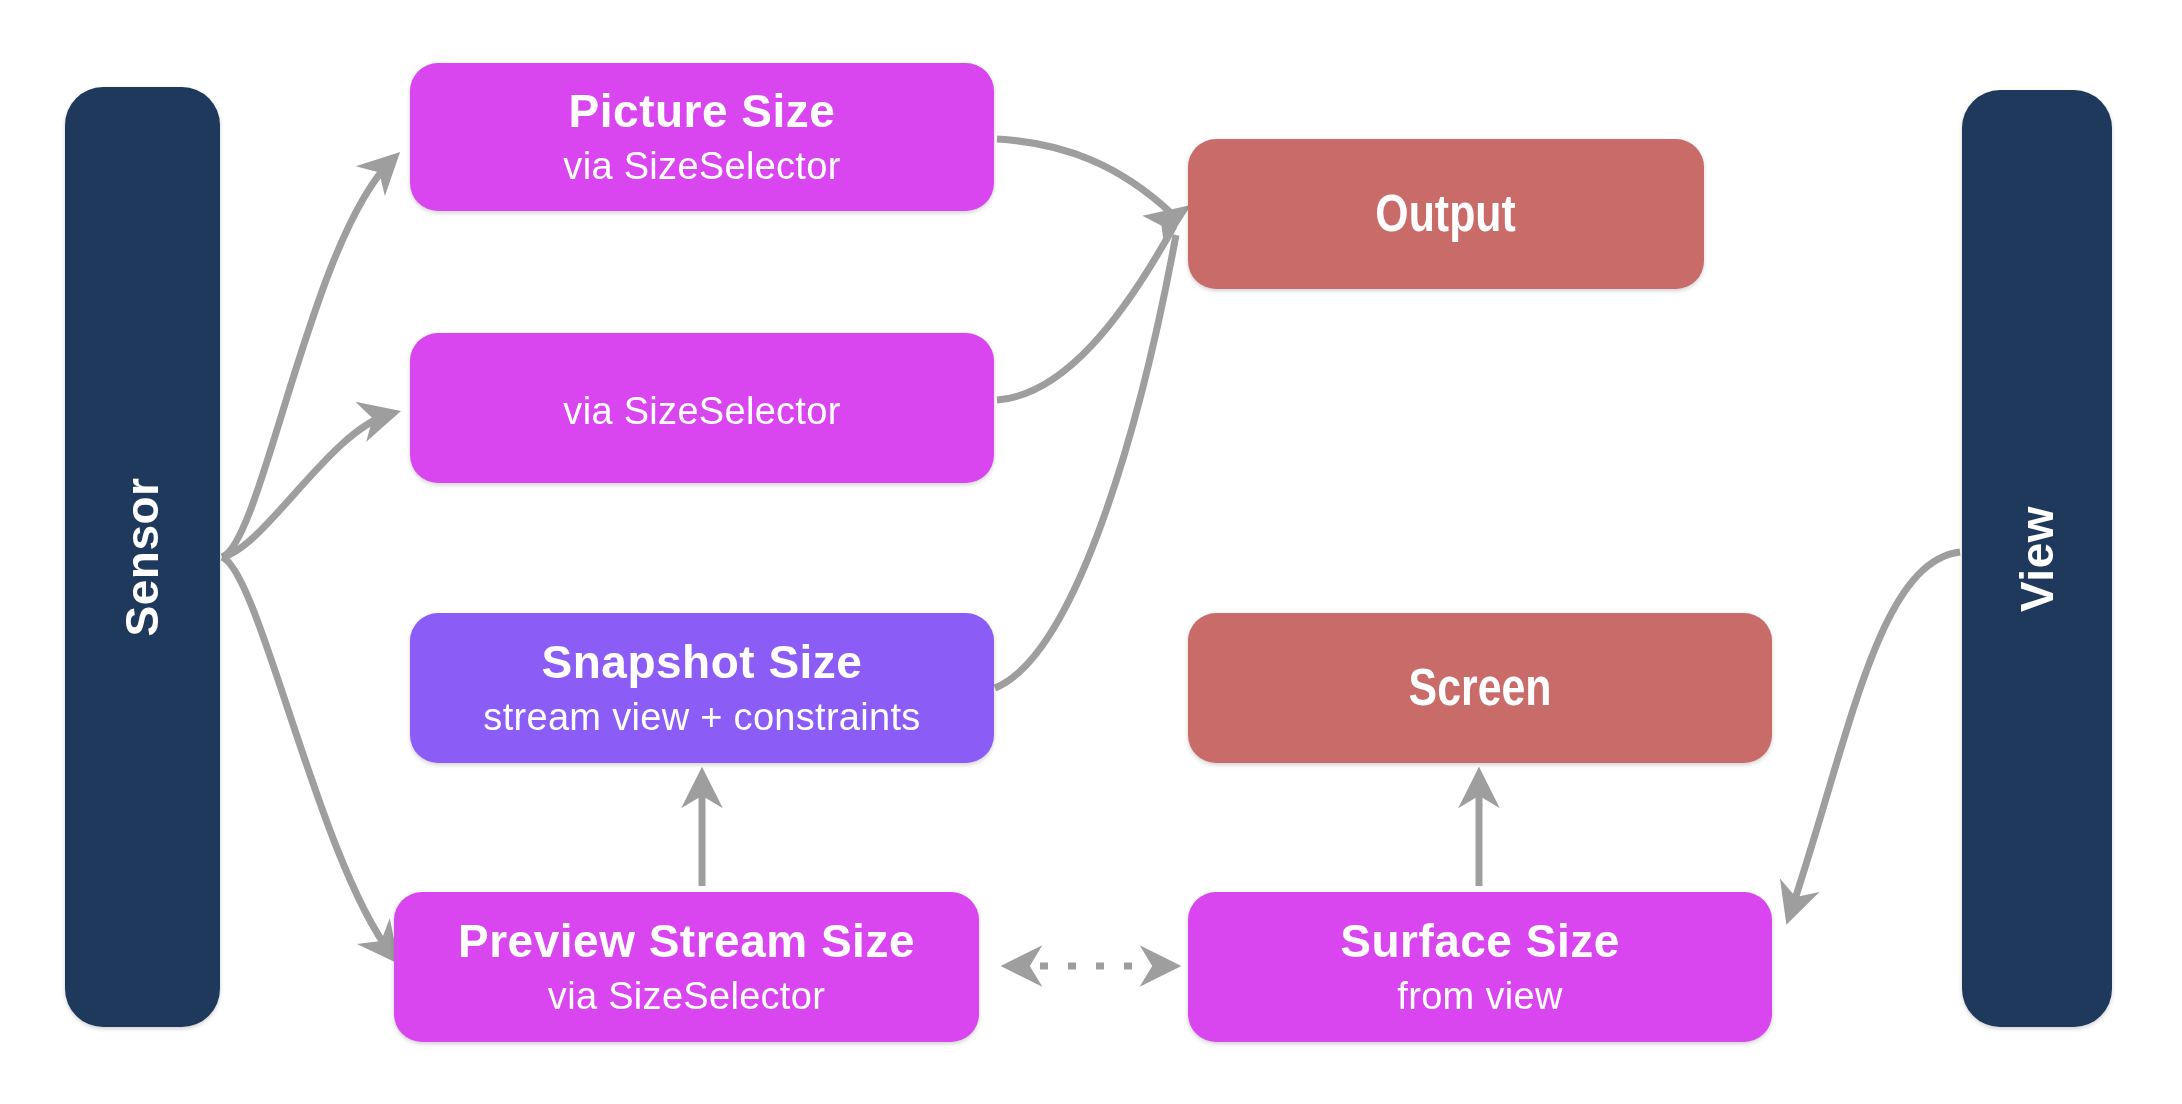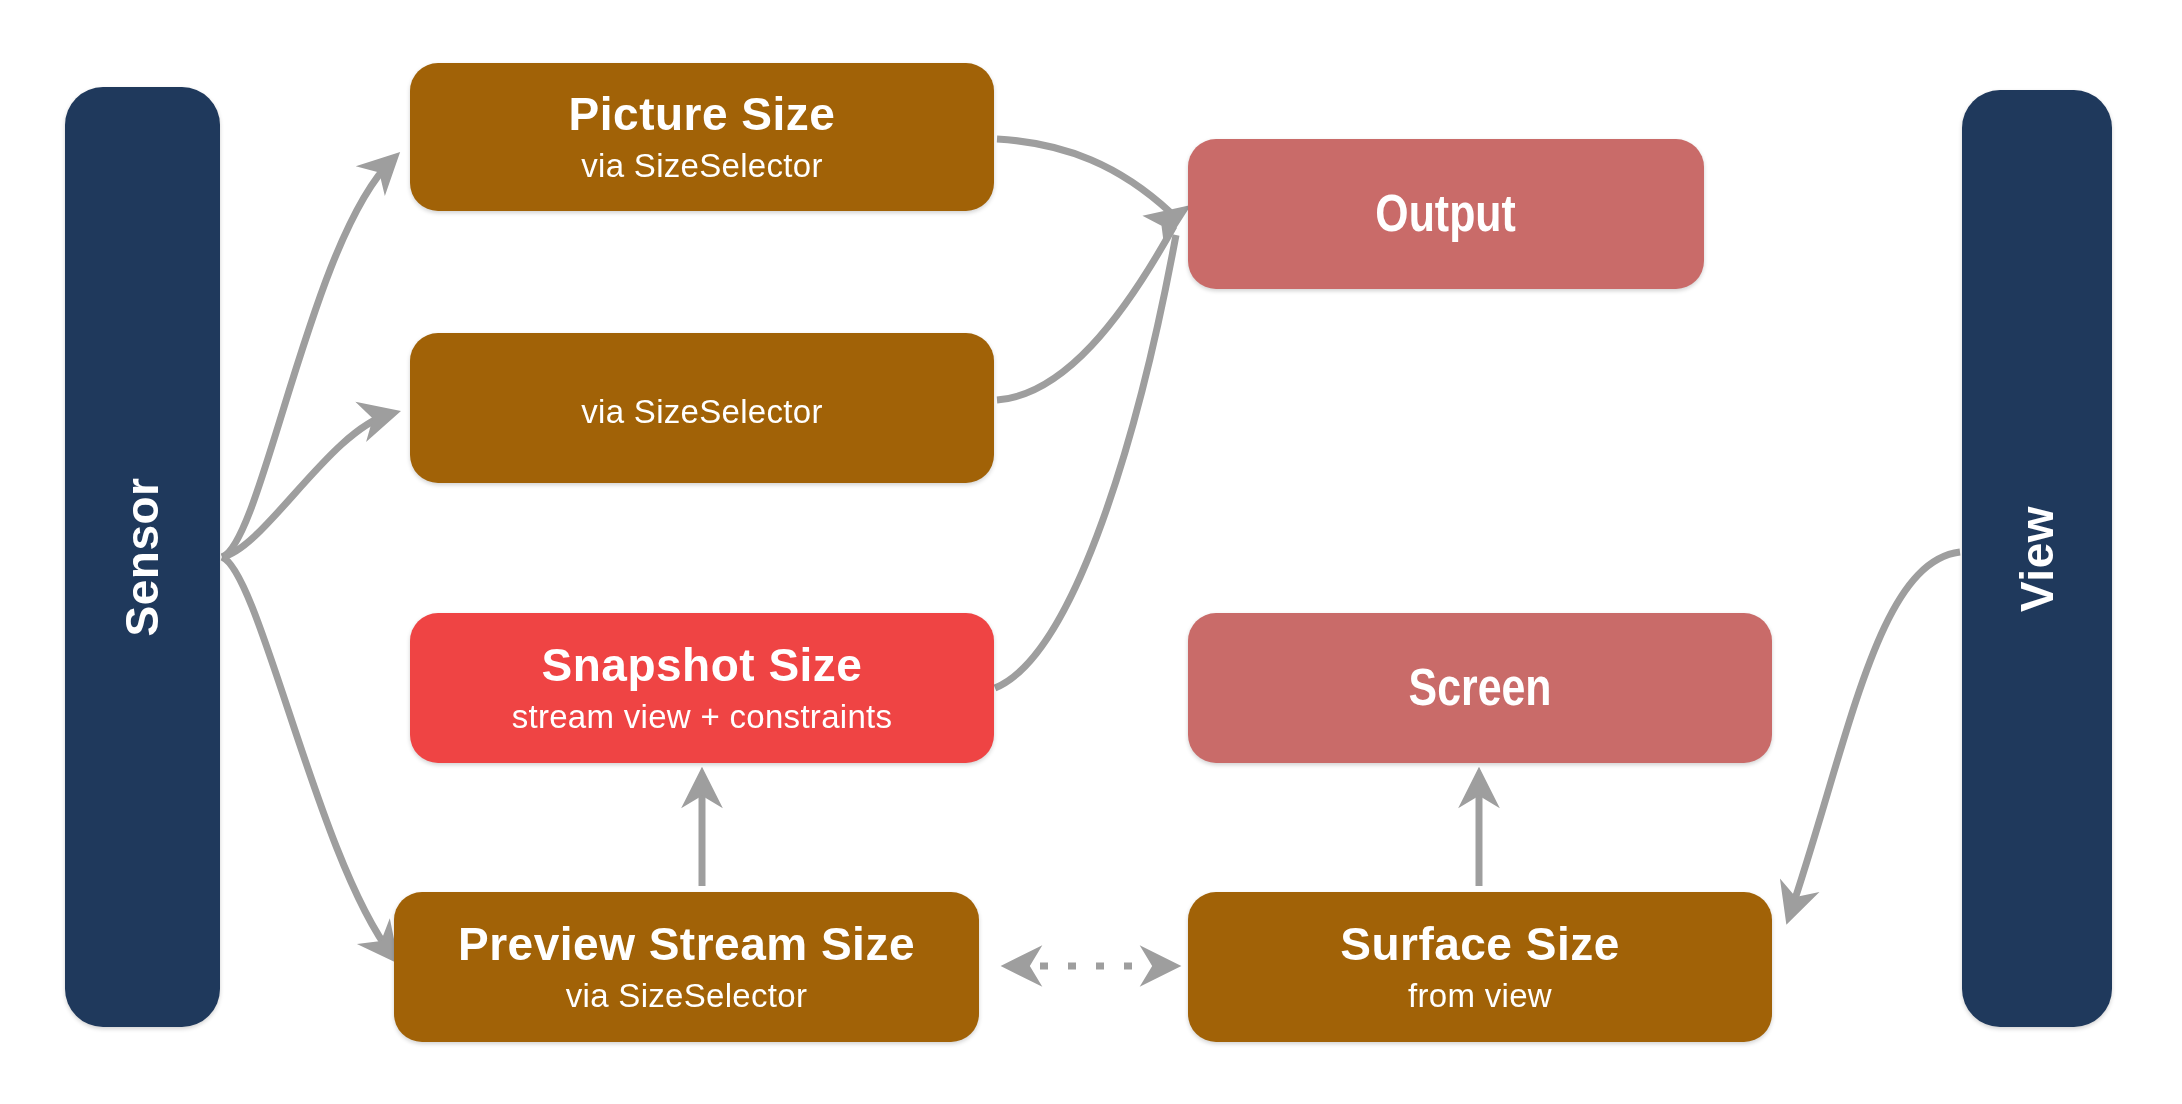--- a/index.html
+++ b/index.html
@@ -32,21 +32,21 @@
     text-align: center;
     box-shadow: 0 2px 4px rgba(0,0,0,0.18);
   }
   .node .title {
     font-size: 46px;
     font-weight: bold;
     line-height: 1.12;
     letter-spacing: 0.5px;
   }
   .node .subtitle {
-    font-size: 33px;
+    font-size: 38px;
     font-weight: normal;
     margin-top: 7px;
     letter-spacing: 0.3px;
   }
   .node.red .title {
     font-size: 51px;
     transform: scaleX(0.84);
     letter-spacing: 0px;
   }
   .bar {
@@ -59,22 +59,22 @@
     justify-content: center;
     box-shadow: 0 2px 4px rgba(0,0,0,0.18);
   }
   .bar .bar-label {
     font-size: 46px;
     font-weight: bold;
     white-space: nowrap;
     transform: rotate(-90deg);
     letter-spacing: 0.5px;
   }
-  .blue  { background: #a16207; }
-  .light { background: #ef4444; }
+  .blue  { background: #d946ef; }
+  .light { background: #8b5cf6; }
   .red   { background: #c96b69; }
 
   
   .pos-sensor   { left: 65px;   top: 87px;  width: 155px; height: 940px; }
   .pos-view     { left: 1962px; top: 90px;  width: 150px; height: 937px; }
   .pos-picture  { left: 410px;  top: 63px;  width: 584px; height: 148px; }
   .pos-video    { left: 410px;  top: 333px; width: 584px; height: 150px; }
   .pos-snapshot { left: 410px;  top: 613px; width: 584px; height: 150px; }
   .pos-preview  { left: 394px;  top: 892px; width: 585px; height: 150px; }
   .pos-output   { left: 1188px; top: 139px; width: 516px; height: 150px; }

